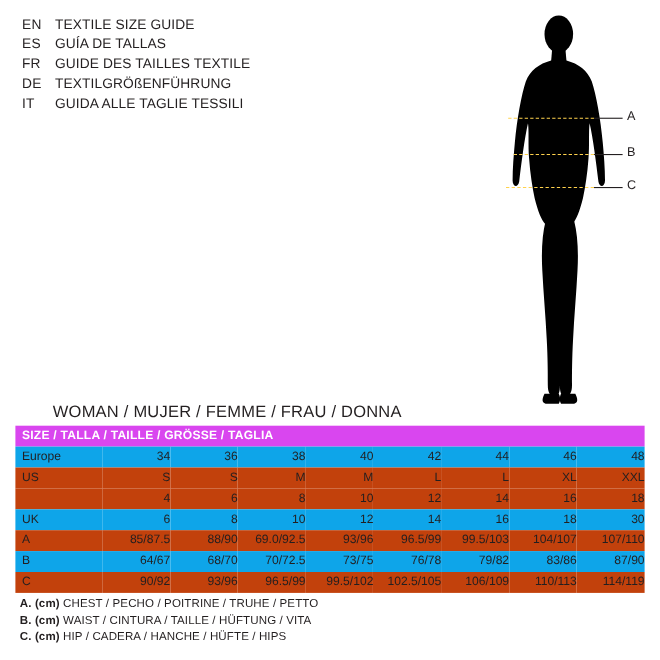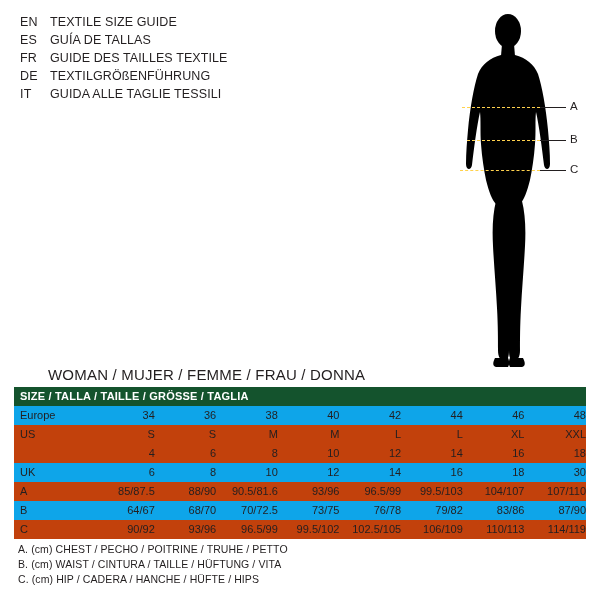--- a/index.html
+++ b/index.html
@@ -90,21 +90,21 @@
     width: 572px;
     font-size: 11px;
     color: #231f20;
   }
   table.size-table td {
     padding: 2px 0 2px 0;
     height: 15px;
     line-height: 13px;
   }
   .row-head td {
-    background: #14532d;
+    background: #d946ef;
     color: #ffffff;
     font-weight: bold;
     font-size: 11px;
     letter-spacing: 0.2px;
     height: 16px;
   }
   .row-light td { background: #0ea5e9; }
   .row-white td { background: #c2410c; }
   .col-label {
     width: 74px;
@@ -119,21 +119,21 @@
     top: 542px;
     left: 18px;
     width: 560px;
   }
   .legend-row {
     font-size: 10.5px;
     letter-spacing: 0.1px;
     line-height: 15px;
     color: #231f20;
   }
-  .legend-row b { font-weight: normal; }
+  .legend-row b { font-weight: bold; }
 </style>
 </head>
 <body>
 
 <div class="lang-block">
   <div class="lang-row">
     <div class="lang-code">EN</div>
     <div class="lang-text">TEXTILE SIZE GUIDE</div>
   </div>
   <div class="lang-row">
@@ -268,21 +268,21 @@
         <td class="cell">14</td>
         <td class="cell">16</td>
         <td class="cell">18</td>
         <td class="cell">30</td>
       </tr>
 
       <tr class="row-white">
         <td class="col-label">A</td>
         <td class="cell">85/87.5</td>
         <td class="cell">88/90</td>
-        <td class="cell">90.5/81.6</td>
+        <td class="cell">69.0/92.5</td>
         <td class="cell">93/96</td>
         <td class="cell">96.5/99</td>
         <td class="cell">99.5/103</td>
         <td class="cell">104/107</td>
         <td class="cell">107/110</td>
       </tr>
 
       <tr class="row-light">
         <td class="col-label">B</td>
         <td class="cell">64/67</td>

